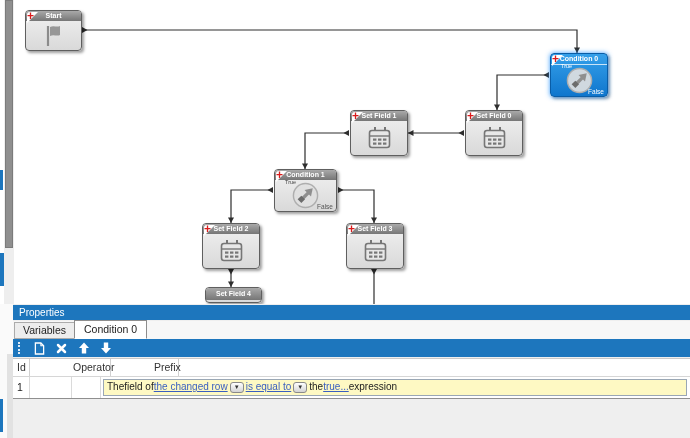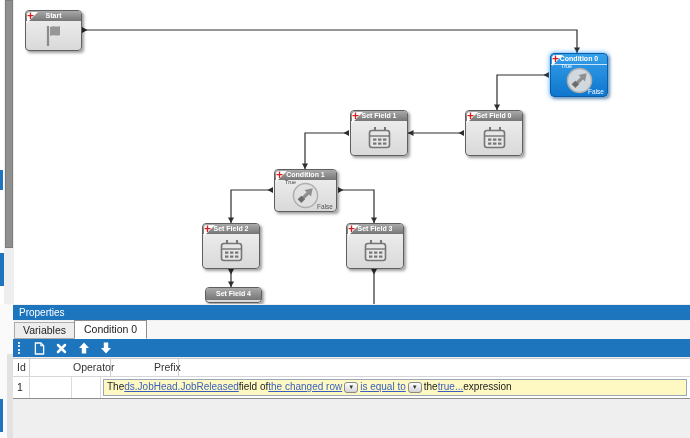--- a/index.html
+++ b/index.html
@@ -283,21 +283,20 @@
           <div class="gc c-pre">Prefix</div>
         </div>
       <div class="grows">
           <div class="grow">
             <div class="gc c-id">1</div>
             <div class="gc c-op"></div>
             <div class="gc c-pre"></div>
             <div class="gc c-cond">
               <div class="ceditor">
                 <span>The </span>
-                <a class="clink">ds.JobHead.JobReleased</a>
                 <span> field of </span>
                 <a class="clink">the changed row</a>
                 <button class="cdrop"><span>▼</span></button>
                 <span> </span>
                 <a class="clink">is equal to</a>
                 <button class="cdrop"><span>▼</span></button>
                 <span> the </span>
                 <a class="clink">true...</a>
                 <span> expression</span>
               </div>

